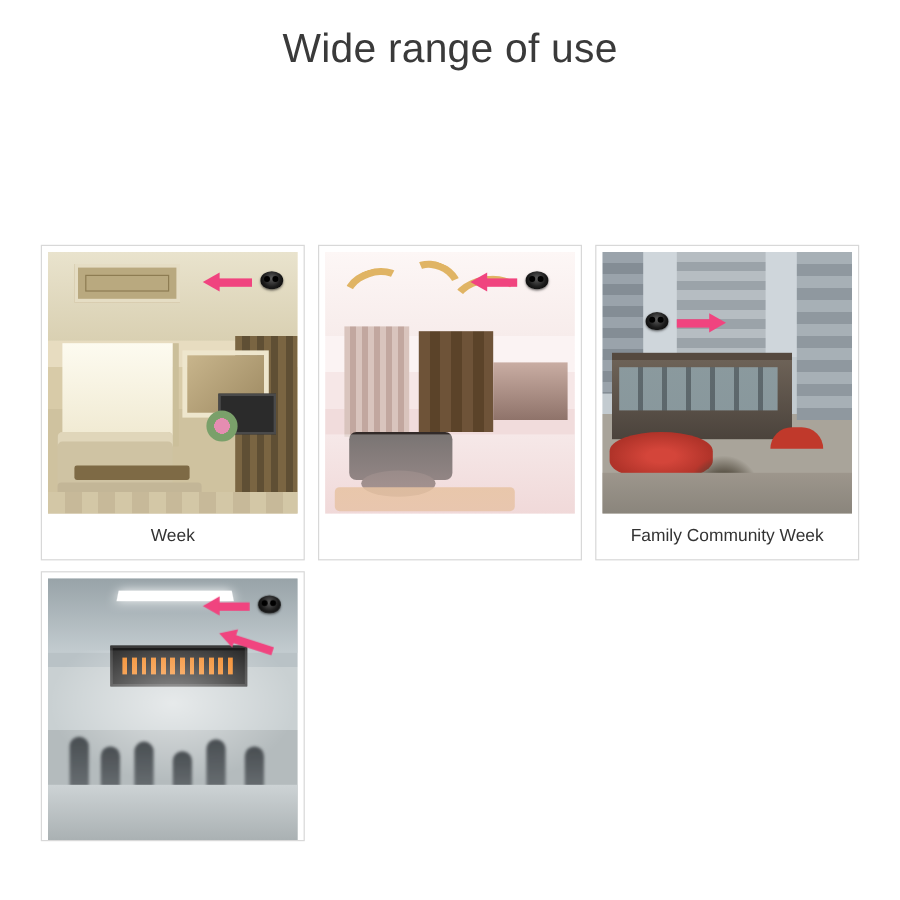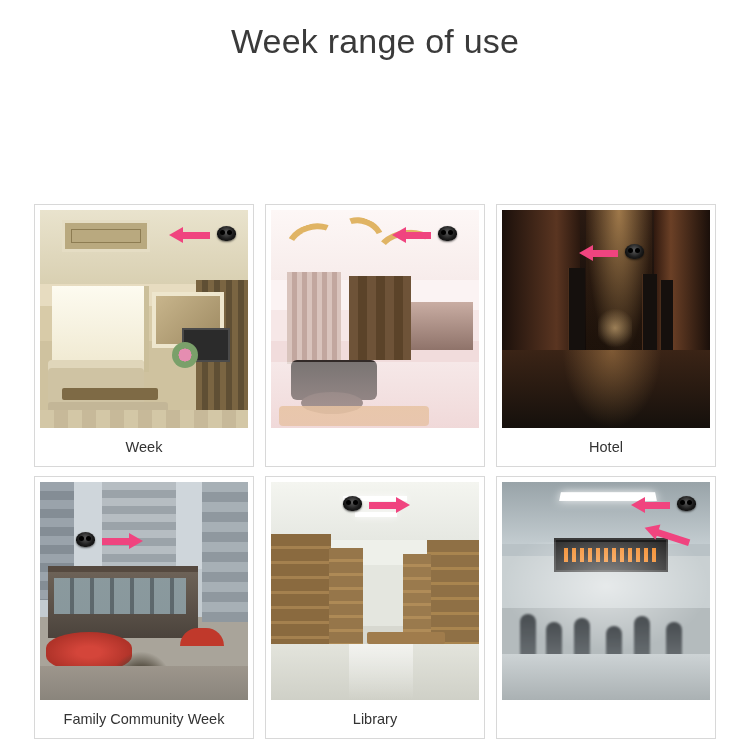--- a/index.html
+++ b/index.html
@@ -364,21 +364,21 @@
   .sc-baz .haze {
     position:absolute; left:0; right:0; top:60px; height:110px;
     background: radial-gradient(ellipse at 50% 40%, rgba(255,255,255,0.55), transparent 70%);
   }
 </style>
 </head>
 <body>
 
 <div class="page">
 
-  <h1 class="headline">Week range of use</h1>
+  <h1 class="headline">Wide range of use</h1>
 
   <div class="grid">
 
     <div class="card">
       <div class="photo sc-home">
         <div class="ceil"></div>
         <div class="ceil-box"></div>
         <div class="win"></div>
         <div class="drape"></div>
         <div class="art"></div>
@@ -405,70 +405,38 @@
         <div class="desk"></div>
         <div class="sofa-dark"></div>
         <div class="ottoman"></div>
         <div class="rug"></div>
         <div class="shine"></div>
         <div class="sensor" style="right:22px; top:16px;"></div>
         <div class="arrow left" style="right:48px; top:22px; width:26px;"></div>
       </div>
     </div>
 
-    <div class="card">
-      <div class="photo sc-hotel">
-        <div class="wall-l"></div>
-        <div class="wall-r"></div>
-        <div class="glow"></div>
-        <div class="door" style="left:66px; top:58px; width:16px; height:92px;"></div>
-        <div class="door" style="left:140px; top:64px; width:14px; height:84px;"></div>
-        <div class="door" style="left:158px; top:70px; width:12px; height:74px;"></div>
-        <div class="vanish"></div>
-        <div class="floor"></div>
-        <div class="sensor" style="right:66px; top:34px;"></div>
-        <div class="arrow left" style="right:92px; top:40px; width:26px;"></div>
-      </div>
-      <div class="caption">Hotel</div>
-    </div>
 
     <div class="card">
       <div class="photo sc-fam">
         <div class="tower"></div>
         <div class="tower2"></div>
         <div class="tower3"></div>
         <div class="bldg"></div>
         <div class="bldg-win"></div>
         <div class="banner"></div>
         <div class="umbrella"></div>
         <div class="shrub"></div>
         <div class="ground"></div>
         <div class="sensor" style="left:36px; top:50px;"></div>
         <div class="arrow right" style="left:62px; top:56px; width:28px;"></div>
       </div>
       <div class="caption">Family Community Week</div>
     </div>
 
-    <div class="card">
-      <div class="photo sc-lib">
-        <div class="ceil"></div>
-        <div class="lamp" style="left:72px; width:64px;"></div>
-        <div class="lamp" style="left:84px; top:30px; width:42px;"></div>
-        <div class="shelf-l"></div>
-        <div class="shelf-l2"></div>
-        <div class="shelf-r"></div>
-        <div class="shelf-r2"></div>
-        <div class="table"></div>
-        <div class="table2"></div>
-        <div class="floor"></div>
-        <div class="sensor" style="left:72px; top:14px;"></div>
-        <div class="arrow right" style="left:98px; top:20px; width:28px;"></div>
-      </div>
-      <div class="caption">Library</div>
-    </div>
 
     <div class="card">
       <div class="photo sc-baz">
         <div class="ceil"></div>
         <div class="tube"></div>
         <div class="board"></div>
         <div class="haze"></div>
         <div class="crowd" style="left:18px; height:52px;"></div>
         <div class="crowd" style="left:44px; height:44px;"></div>
         <div class="crowd" style="left:72px; height:48px;"></div>

